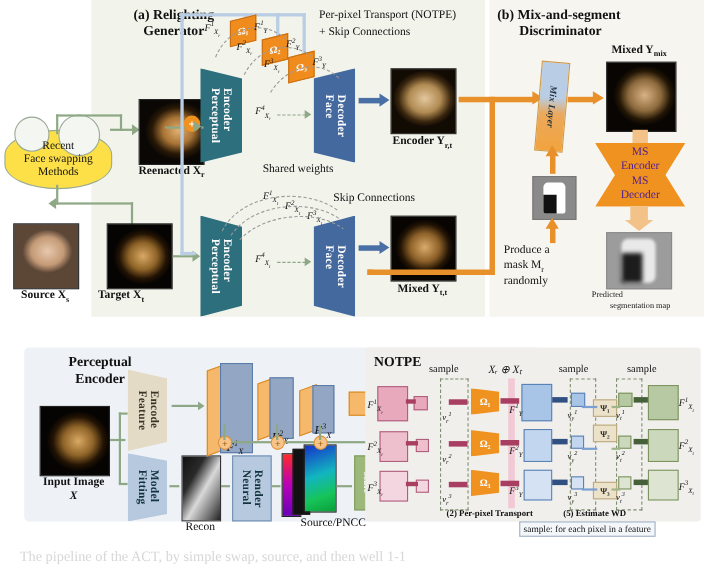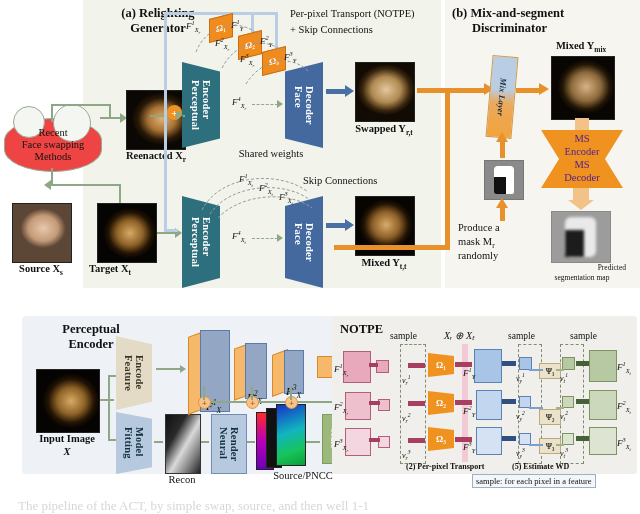--- a/index.html
+++ b/index.html
@@ -44,21 +44,21 @@
   .vtext.dark{color:#13333f;}
   .teal{background:#2e6f7e;}
   .blue{background:#43699f;}
   .enc-shape{clip-path:polygon(0 0,100% 11%,100% 89%,0 100%);}
   .dec-shape{clip-path:polygon(0 11%,100% 0,100% 100%,0 89%);}
   
   .ar-green{background:#8ea886;}
   .ar-orange{background:#e8912a;}
   .ar-blue{background:#4a6fa5;}
   
-  .cloud{background:#ef4444;border:1.4px solid #9aa993;border-radius:50%/42%;}
+  .cloud{background:#fde047;border:1.4px solid #9aa993;border-radius:50%/42%;}
   .cloud:before,.cloud:after{content:"";position:absolute;background:#f4f6f2;border:1.4px solid #9aa993;border-radius:50%;}
   .cloud:before{width:30px;height:30px;left:8px;top:-13px;}
   .cloud:after{width:36px;height:36px;right:10px;top:-15px;}
   .cloud-txt{position:relative;z-index:3;text-align:center;font-size:10.5px;line-height:12px;}
   
   .omega{background:#f08c1e;border:1px solid #c96f12;color:#fff;font-weight:bold;
          font-size:9px;display:flex;align-items:center;justify-content:center;
          transform:skewY(-14deg);}
   
   .psi{background:#ece2c9;border:1px solid #bba97f;color:#2b2b2b;font-weight:bold;font-size:8px;
@@ -118,21 +118,21 @@
   <span>Source X</span><sub>s</sub>
 </div>
 
 <div class="abs face f-tgt" style="left:97px;top:203px;width:58px;height:58px;"></div>
 <div class="abs lbl" style="left:89px;top:263px;width:74px;text-align:left;">
   <span>Target X</span><sub>t</sub>
 </div>
 
 <div class="abs face f-swap" style="left:355px;top:62px;width:58px;height:58px;"></div>
 <div class="abs lbl" style="left:347px;top:123px;width:74px;text-align:center;">
-  <span>Swapped Y</span><sub>r,t</sub>
+  <span>Encoder Y</span><sub>r,t</sub>
 </div>
 
 <div class="abs face f-recon" style="left:355px;top:196px;width:58px;height:58px;"></div>
 <div class="abs lbl" style="left:347px;top:257px;width:74px;text-align:center;">
   <span>Mixed Y</span><sub>t,t</sub>
 </div>
 
 <div class="abs trap teal enc-shape" style="left:182px;top:62px;width:38px;height:86px;">
   <div style="display:flex;">
     <span class="vtext">Perceptual</span>
@@ -263,21 +263,21 @@
     <div>Decoder</div>
   </div>
 </div>
 <div class="abs" style="left:573px;top:188px;width:16px;height:14px;background:#f3c288;"></div>
 <div class="abs" style="left:568px;top:200px;border-top:10px solid #f3c288;border-left:13px solid transparent;border-right:13px solid transparent;"></div>
 
 <div class="abs" style="left:551px;top:211px;width:58px;height:50px;background:#9c9c9c;border:1px solid #8a8a8a;">
   <div style="position:absolute;left:13px;top:5px;width:31px;height:40px;background:#e9e9e9;border-radius:6px;filter:blur(1.5px);"></div>
   <div style="position:absolute;left:13px;top:18px;width:19px;height:27px;background:#1c1c1c;filter:blur(1.8px);"></div>
 </div>
-<div class="abs tiny" style="left:538px;top:263px;width:88px;text-align:right;">Predicted</div>
+<div class="abs tiny" style="left:538px;top:263px;width:88px;text-align:left;">Predicted</div>
 <div class="abs tiny" style="left:531px;top:273px;width:102px;text-align:center;">segmentation map</div>
 
 <div class="abs" id="panel-pe"></div>
 <div class="abs ttl" style="left:36px;top:322px;width:110px;text-align:center;">Perceptual</div>
 <div class="abs ttl" style="left:36px;top:337px;width:110px;text-align:center;">Encoder</div>
 
 <div class="abs face f-tgt" style="left:36px;top:369px;width:62px;height:62px;"></div>
 <div class="abs lbl" style="left:22px;top:433px;width:90px;text-align:center;">Input Image</div>
 <div class="abs lbl ital" style="left:22px;top:446px;width:90px;text-align:center;">X</div>
 
@@ -382,21 +382,21 @@
 
 <div class="abs" style="left:345px;top:392px;width:24px;height:26px;background:#eebfcd;border:1.2px solid #b05f7d;"></div>
 <div class="abs fl" style="left:334px;top:400px;font-size:9px;">F<sup>2</sup><sub>X<sub>r</sub></sub></div>
 <div class="abs" style="left:378px;top:399px;width:10px;height:10px;background:#eebfcd;border:1px solid #b05f7d;"></div>
 <div class="abs fl" style="left:402px;top:412px;font-size:8px;">v<sub>r</sub><sup>2</sup></div>
 <div class="abs omega2" style="left:428px;top:391px;width:26px;height:24px;">Ω₂</div>
 <div class="abs" style="left:476px;top:390px;width:24px;height:28px;background:#c2d6ef;border:1.2px solid #5b82b5;"></div>
 <div class="abs fl" style="left:463px;top:404px;font-size:9px;">F<sup>2</sup><sub>Y</sub></div>
 <div class="abs" style="left:519px;top:396px;width:10px;height:10px;background:#c2d6ef;border:1px solid #5b82b5;"></div>
 <div class="abs fl" style="left:516px;top:410px;font-size:8px;">v<sub>y</sub><sup>2</sup></div>
-<div class="abs psi" style="left:539px;top:409px;width:20px;height:14px;">Ψ₂</div>
+<div class="abs psi" style="left:539px;top:386px;width:20px;height:14px;">Ψ₂</div>
 <div class="abs" style="left:562px;top:396px;width:10px;height:10px;background:#cbd8bb;border:1px solid #7d9460;"></div>
 <div class="abs fl" style="left:560px;top:410px;font-size:8px;">v<sub>t</sub><sup>2</sup></div>
 <div class="abs" style="left:589px;top:390px;width:26px;height:28px;background:#cbd8bb;border:1.2px solid #7d9460;"></div>
 <div class="abs fl" style="left:617px;top:399px;font-size:9px;">F<sup>2</sup><sub>X<sub>t</sub></sub></div>
 
 <div class="abs" style="left:345px;top:428px;width:24px;height:26px;background:#f3d6df;border:1.2px solid #b05f7d;"></div>
 <div class="abs fl" style="left:334px;top:437px;font-size:9px;">F<sup>3</sup><sub>X<sub>r</sub></sub></div>
 <div class="abs" style="left:378px;top:436px;width:10px;height:10px;background:#f3d6df;border:1px solid #b05f7d;"></div>
 <div class="abs fl" style="left:402px;top:449px;font-size:8px;">v<sub>r</sub><sup>3</sup></div>
 <div class="abs omega2" style="left:428px;top:427px;width:26px;height:24px;">Ω₃</div>

